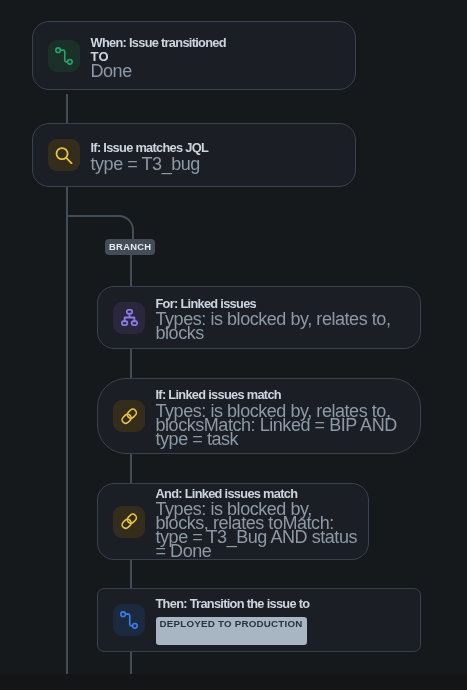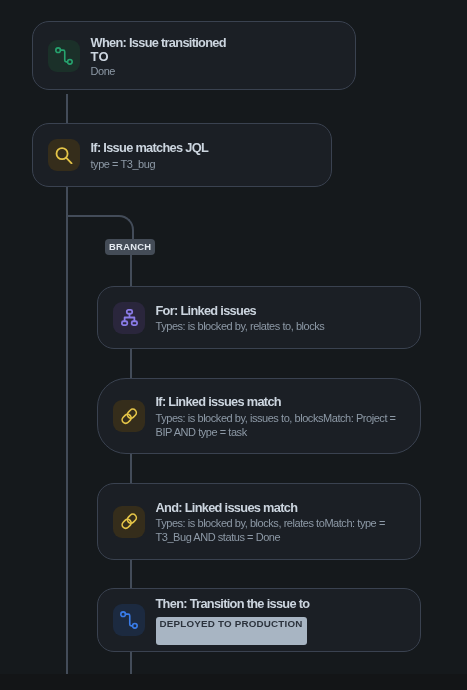--- a/index.html
+++ b/index.html
@@ -6,21 +6,21 @@
   body{width:467px;height:690px;background:#15191c;font-family:"Liberation Sans",sans-serif;overflow:hidden;-webkit-font-smoothing:antialiased;}
   .canvas{position:absolute;left:0;top:0;width:467px;height:690px;}
   .bottom-strip{position:absolute;left:0;top:674px;width:467px;height:16px;background:#131517;}
   .conn{position:absolute;background:#434c59;}
   .elbow{position:absolute;border-left:0;border-top:2px solid #434c59;border-right:2px solid #434c59;border-top-right-radius:15px;}
   .card{position:absolute;background:#1b1f25;border:1.5px solid #3a4250;border-radius:17px;box-sizing:border-box;display:flex;align-items:center;padding-left:15px;}
   .iconbox{width:32px;height:32px;border-radius:9px;display:flex;align-items:center;justify-content:center;flex:0 0 auto;}
   .body{margin-left:10.5px;width:250px;}
   .title{backface-visibility:hidden;color:#ccd5df;font-size:12.8px;font-weight:700;letter-spacing:-0.7px;line-height:17.5px;}
   .mid{backface-visibility:hidden;color:#ccd5df;font-size:13px;font-weight:700;line-height:12.5px;letter-spacing:0.2px;}
-  .sub{backface-visibility:hidden;color:#8d99a6;font-size:11px;letter-spacing:-0.45px;line-height:14px;}
+  .sub{backface-visibility:hidden;color:#8d99a6;font-size:18px;letter-spacing:-0.45px;line-height:14px;}
   .badge{backface-visibility:hidden;display:inline-block;background:#a8b5c3;color:#2c333d;font-size:9.8px;font-weight:700;letter-spacing:0.2px;padding:2px 4px 16px 4px;border-radius:3px;margin-top:4px;line-height:10px;}
   .branchtag{backface-visibility:hidden;position:absolute;background:#444c57;color:#e3e9ef;font-size:9.4px;font-weight:700;letter-spacing:0.3px;border-radius:4px;padding:0 4px;line-height:16px;height:16px;}
   .bt{display:inline-block;backface-visibility:hidden;text-align:right;}
   svg{display:block;}
 </style>
 </head>
 <body>
 
 <div class="canvas">
 
@@ -46,21 +46,21 @@
           <path d="M7.3 4.2h3.7a2 2 0 0 1 2 2v11.6a2 2 0 0 0 2 2h1.7"></path>
         </svg>
     </div>
     <div class="body">
       <div class="title">When: Issue transitioned</div>
       <div class="mid">TO</div>
       <div class="sub">Done</div>
     </div>
   </div>
 
-  <div class="card" style="left:32px;top:123px;width:300px;height:64px;">
+  <div class="card" style="left:32px;top:123px;width:324px;height:64px;">
     <div class="iconbox" style="background:#352d1b;">
       <svg width="18" height="18" viewBox="0 0 24 24" fill="none" stroke="#e5c548" stroke-width="2.4" stroke-linecap="round">
           <circle cx="9.4" cy="10.2" r="7.4"></circle>
           <path d="M15.1 15.9l7 7.2"></path>
         </svg>
     </div>
     <div class="body">
       <div class="title">If: Issue matches JQL</div>
       <div class="sub">type = T3_bug</div>
     </div>
@@ -85,40 +85,40 @@
     <div class="iconbox" style="background:#352d1b;">
       <svg width="18.5" height="18.5" viewBox="0 0 24 24" fill="none" stroke="#e5c548" stroke-width="2.1" stroke-linejoin="round">
           <g transform="rotate(-45 12 12)">
             <rect x="0.9" y="7.4" width="12.6" height="9.2" rx="4.6"></rect>
             <rect x="10.5" y="7.4" width="12.6" height="9.2" rx="4.6"></rect>
           </g>
         </svg>
     </div>
     <div class="body">
       <div class="title">If: Linked issues match</div>
-      <div class="sub">Types: is blocked by, issues to, blocksMatch: Project = BIP AND type = task</div>
+      <div class="sub">Types: is blocked by, relates to, blocksMatch: Linked = BIP AND type = task</div>
     </div>
   </div>
 
-  <div class="card" style="left:97px;top:483px;width:324px;height:77px;">
+  <div class="card" style="left:97px;top:483px;width:272px;height:77px;">
     <div class="iconbox" style="background:#352d1b;">
       <svg width="18.5" height="18.5" viewBox="0 0 24 24" fill="none" stroke="#e5c548" stroke-width="2.1" stroke-linejoin="round">
           <g transform="rotate(-45 12 12)">
             <rect x="0.9" y="7.4" width="12.6" height="9.2" rx="4.6"></rect>
             <rect x="10.5" y="7.4" width="12.6" height="9.2" rx="4.6"></rect>
           </g>
         </svg>
     </div>
     <div class="body">
       <div class="title">And: Linked issues match</div>
       <div class="sub">Types: is blocked by, blocks, relates toMatch: type = T3_Bug AND status = Done</div>
     </div>
   </div>
 
-  <div class="card" style="left:97px;top:588px;width:324px;height:64px;">
+  <div class="card" style="left:97px;top:588px;width:324px;height:64px;border-radius:7px;">
     <div class="iconbox" style="background:#1c2a40;">
       <svg width="18" height="18" viewBox="0 0 24 24" fill="none" stroke="#3a7ce8" stroke-width="2.15" stroke-linecap="round">
           <circle cx="4.2" cy="4.2" r="3.1"></circle>
           <circle cx="19.8" cy="19.8" r="3.1"></circle>
           <path d="M7.3 4.2h3.7a2 2 0 0 1 2 2v11.6a2 2 0 0 0 2 2h1.7"></path>
         </svg>
     </div>
     <div class="body">
       <div class="title">Then: Transition the issue to</div>
       <div class="badge"><span class="bt">DEPLOYED TO PRODUCTION</span></div>

